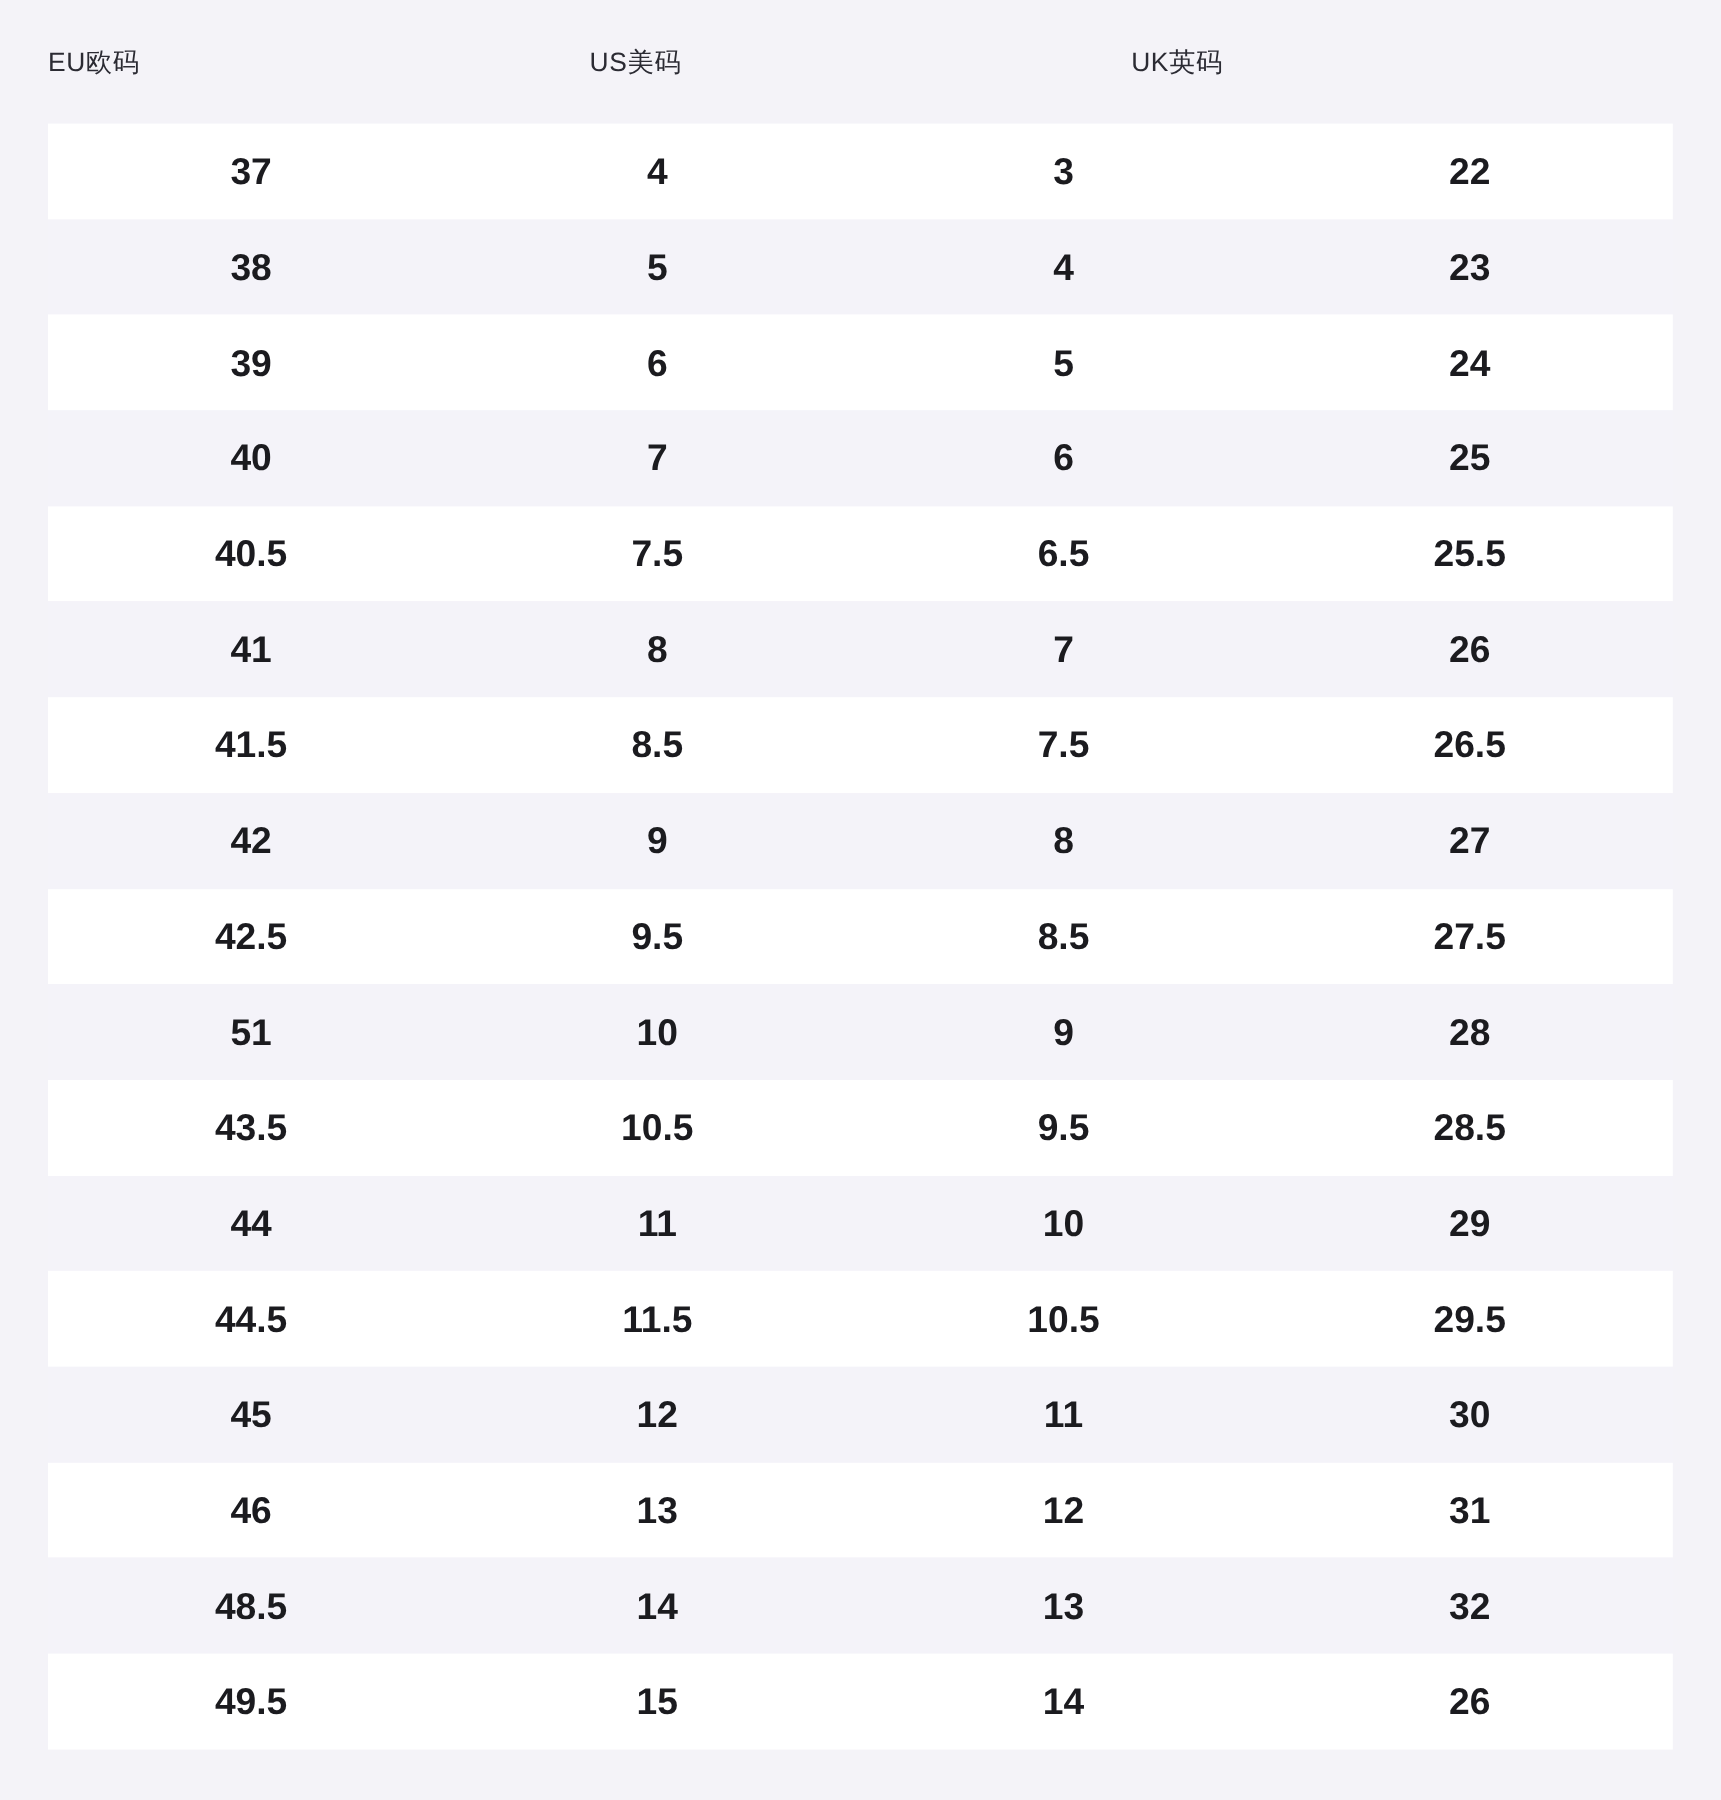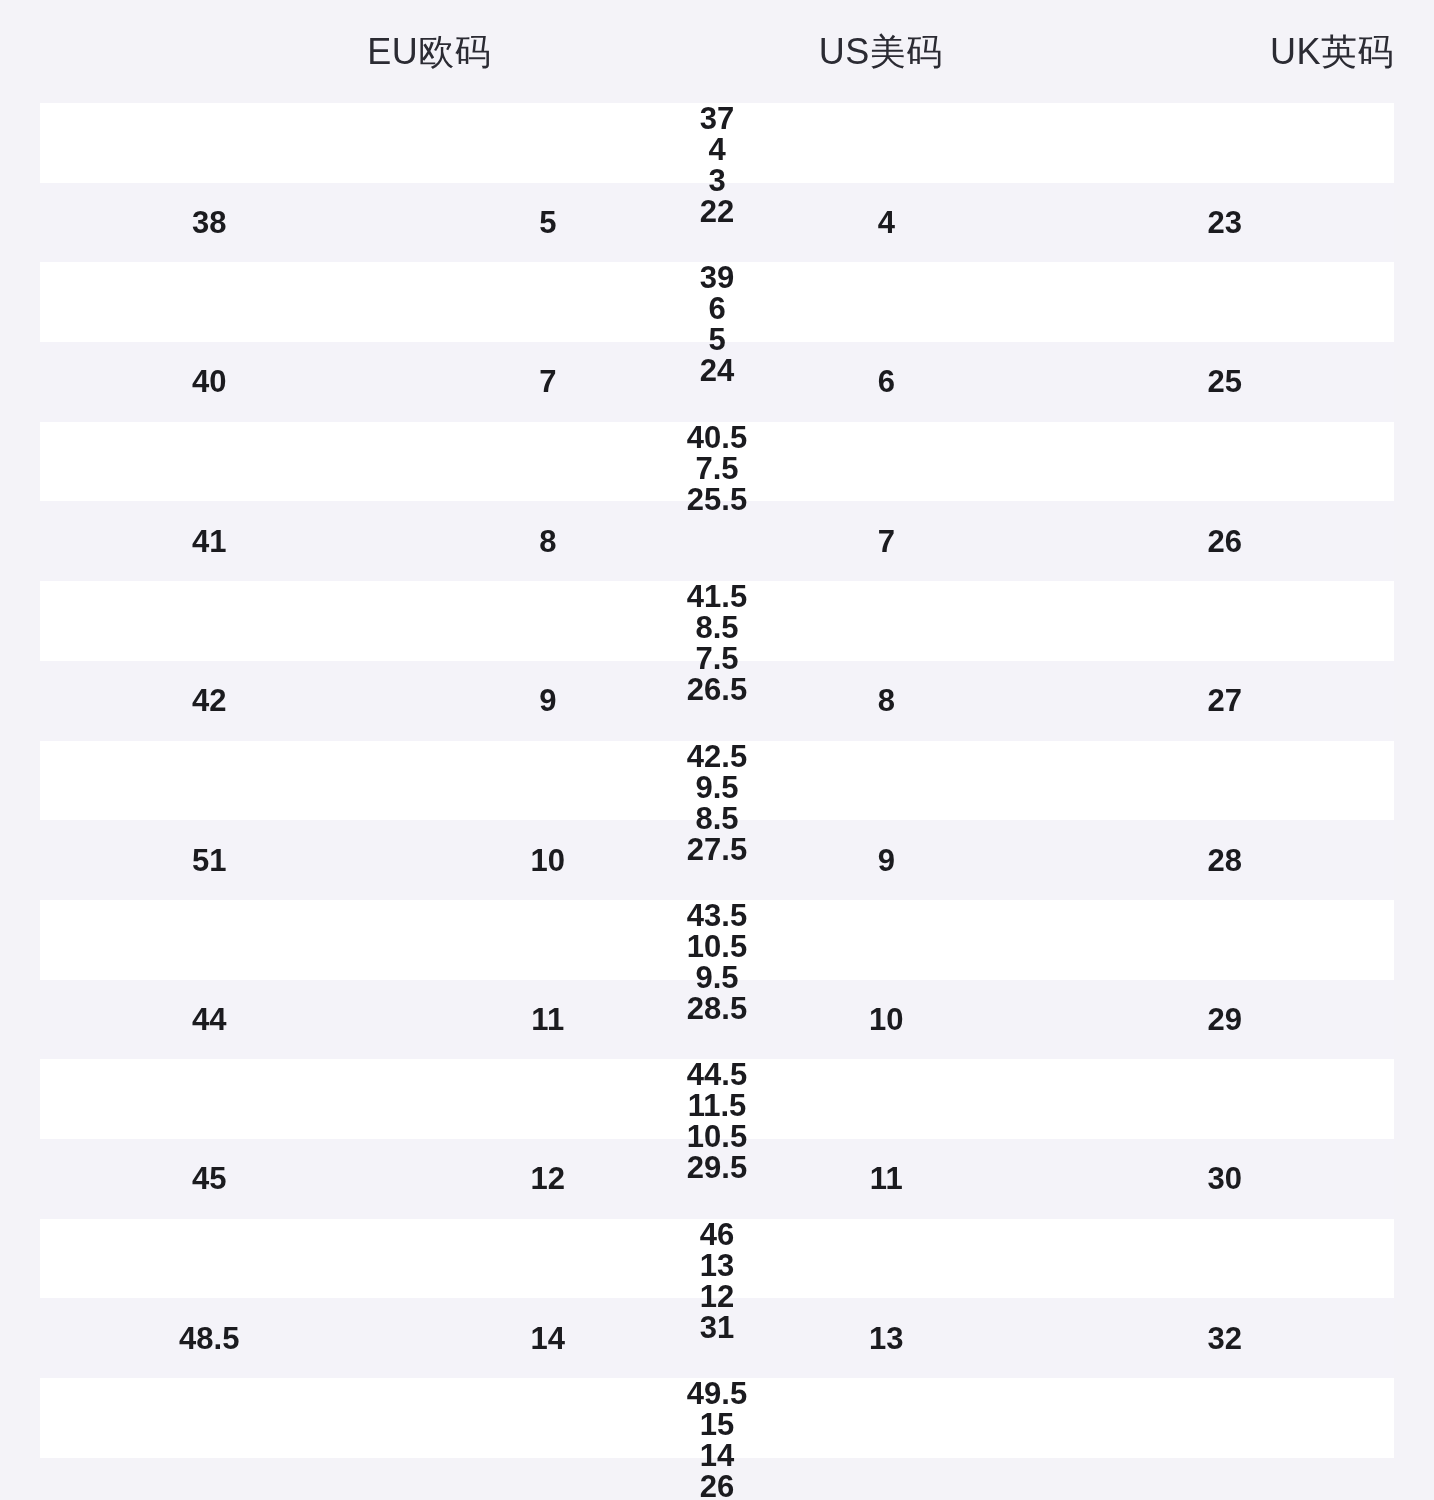--- a/index.html
+++ b/index.html
@@ -27,22 +27,22 @@
   .chart-header {
     display: flex;
     width: 1354px;
     margin: 0 40px;
     height: 103px;
     align-items: center;
     background: transparent;
   }
   .chart-header .cell {
     flex: 1 1 0;
-    text-align: right;
-    font-size: 36px;
+    text-align: left;
+    font-size: 22px;
     font-weight: 400;
     color: #2b2b33;
     letter-spacing: 0.5px;
     line-height: 1;
     white-space: nowrap;
   }
 
   
   .chart-body {
     width: 1354px;
@@ -50,21 +50,20 @@
   }
   .chart-row {
     display: flex;
     width: 1354px;
     height: 79.7px;
     align-items: center;
     background: #f4f3f9;
   }
   .chart-row.odd {
     background: #ffffff;
-    flex-direction: column;
   }
   .chart-row .cell {
     flex: 1 1 0;
     text-align: center;
     font-size: 31px;
     font-weight: 700;
     color: #1b1b1f;
     line-height: 1;
     white-space: nowrap;
   }
@@ -106,20 +105,21 @@
     <div class="chart-row even">
       <div class="cell">40</div>
       <div class="cell">7</div>
       <div class="cell">6</div>
       <div class="cell">25</div>
     </div>
 
     <div class="chart-row odd">
       <div class="cell">40.5</div>
       <div class="cell">7.5</div>
+      <div class="cell">6.5</div>
       <div class="cell">25.5</div>
     </div>
 
     <div class="chart-row even">
       <div class="cell">41</div>
       <div class="cell">8</div>
       <div class="cell">7</div>
       <div class="cell">26</div>
     </div>
 

